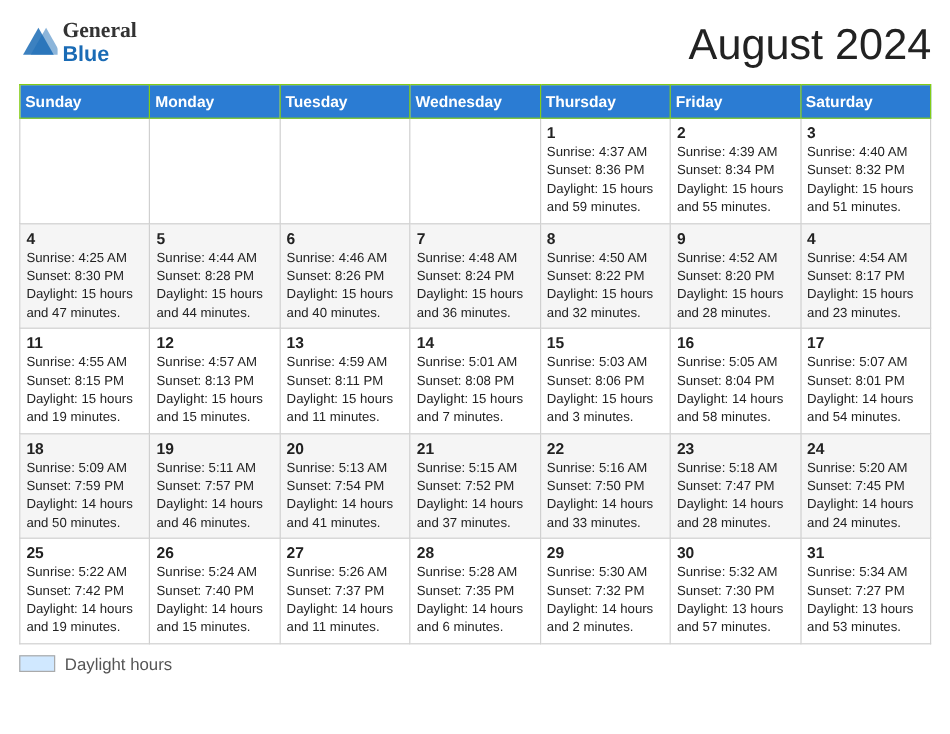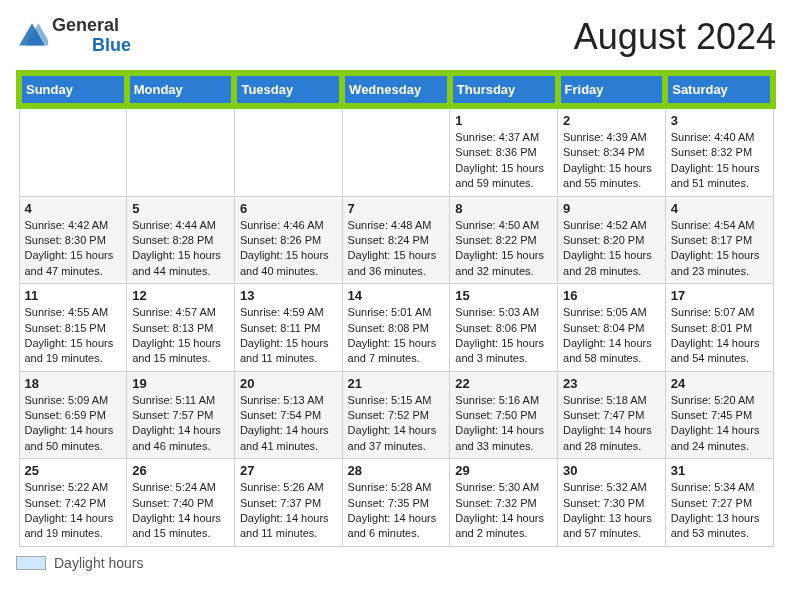--- a/index.html
+++ b/index.html
@@ -18,22 +18,22 @@
     }
     .logo {
       display: flex;
       align-items: center;
     }
     .logo-text {
       font-size: 18px;
       font-weight: bold;
       line-height: 1.1;
     }
-    .logo-general { color: #333; }
-    .logo-blue { color: #1a6bb5; margin-left: 40px; }
+    .logo-general { color: #333; font-family: Liberation Serif, serif; }
+    .logo-blue { color: #1a6bb5; }
     .logo-icon {
       width: 32px;
       height: 32px;
       margin-right: 4px;
     }
     .title-block {
       text-align: center;
     }
     .month-year {
       font-size: 36px;
@@ -48,21 +48,21 @@
       width: 100%;
       border-collapse: collapse;
       font-size: 11px;
     }
     thead tr th {
       background: #2b7cd3;
       color: #fff;
       padding: 6px 4px;
       font-size: 13px;
       font-weight: bold;
-      border: 6px solid #84cc16;
+      border: 1px solid #84cc16;
       text-align: left;
     }
     tbody tr td {
       border: 1px solid #d0d0d0;
       padding: 4px 5px;
       vertical-align: top;
       height: 80px;
       width: calc(100% / 7);
       color: #222;
     }
@@ -154,21 +154,21 @@
         <td>
           <span class="day-number">3</span>
           <div class="day-info">Sunrise: 4:40 AM
 Sunset: 8:32 PM
 Daylight: 15 hours and 51 minutes.</div>
         </td>
       </tr>
       <tr>
         <td>
           <span class="day-number">4</span>
-          <div class="day-info">Sunrise: 4:42 AM
+          <div class="day-info">Sunrise: 4:25 AM
 Sunset: 8:30 PM
 Daylight: 15 hours and 47 minutes.</div>
         </td>
         <td>
           <span class="day-number">5</span>
           <div class="day-info">Sunrise: 4:44 AM
 Sunset: 8:28 PM
 Daylight: 15 hours and 44 minutes.</div>
         </td>
         <td>
@@ -243,21 +243,21 @@
           <span class="day-number">17</span>
           <div class="day-info">Sunrise: 5:07 AM
 Sunset: 8:01 PM
 Daylight: 14 hours and 54 minutes.</div>
         </td>
       </tr>
       <tr>
         <td>
           <span class="day-number">18</span>
           <div class="day-info">Sunrise: 5:09 AM
-Sunset: 6:59 PM
+Sunset: 7:59 PM
 Daylight: 14 hours and 50 minutes.</div>
         </td>
         <td>
           <span class="day-number">19</span>
           <div class="day-info">Sunrise: 5:11 AM
 Sunset: 7:57 PM
 Daylight: 14 hours and 46 minutes.</div>
         </td>
         <td>
           <span class="day-number">20</span>

